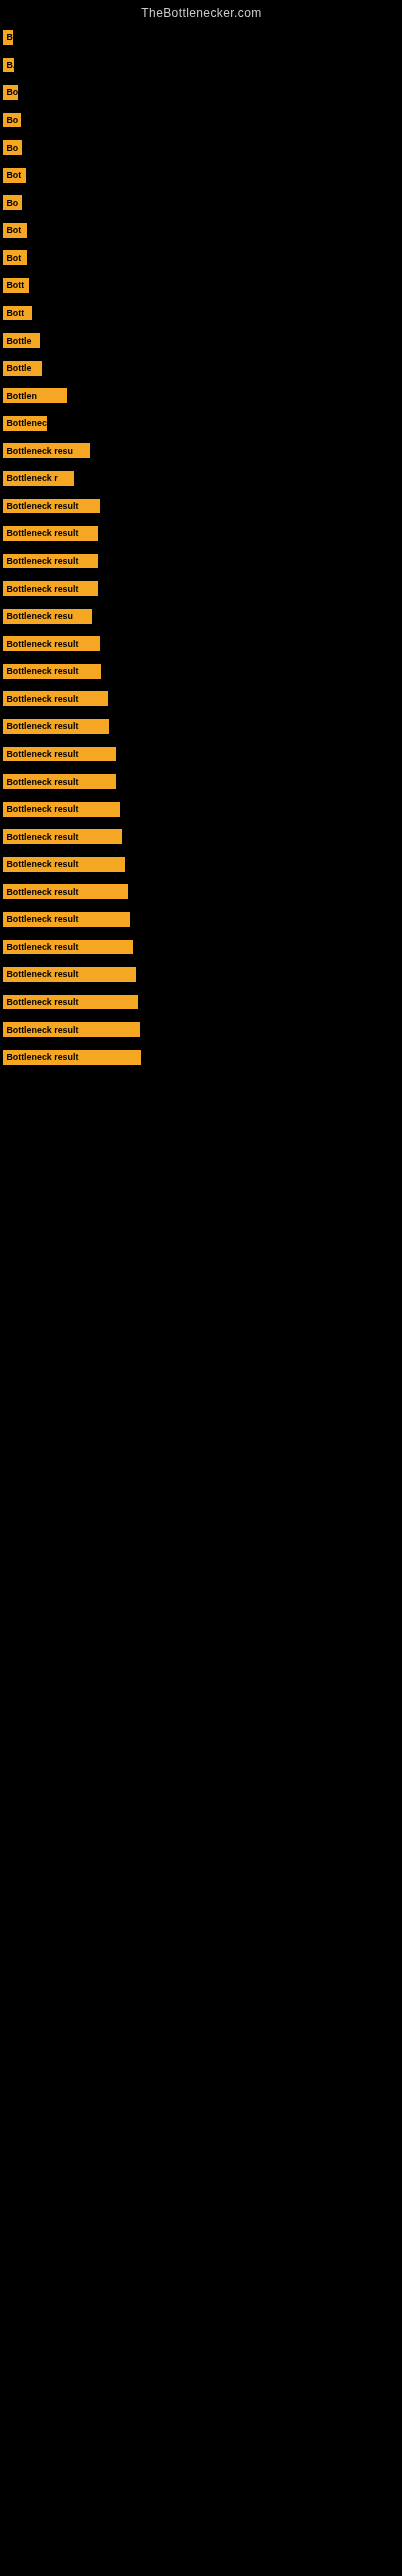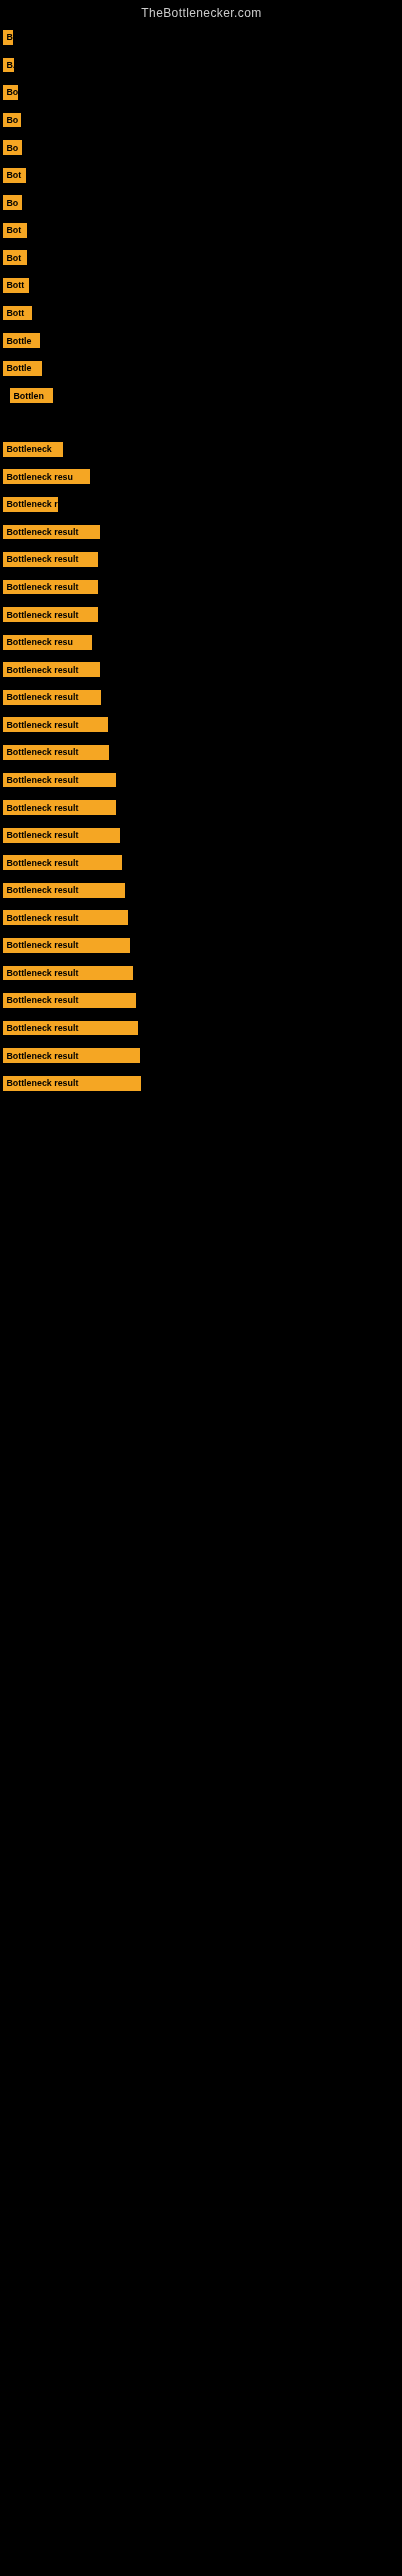--- a/index.html
+++ b/index.html
@@ -107,36 +107,36 @@
         <span class="bar-label" style="width: 37px;">Bottle</span>
       </div>
     </div>
     <div class="row-wrapper">
       <div class="bar-container">
         <span class="bar-label" style="width: 39px;">Bottle</span>
       </div>
     </div>
     <div class="row-wrapper">
       <div class="bar-container">
-        <span class="bar-label" style="width: 43px; margin-left: 7px;">Bottlen</span>
-      </div>
-    </div>
-    <div class="row-wrapper">
-      <div class="bar-container">
-        <span class="bar-label" style="width: 60px; margin-top: 26px;">Bottleneck</span>
+        <span class="bar-label" style="width: 64px;">Bottlen</span>
+      </div>
+    </div>
+    <div class="row-wrapper">
+      <div class="bar-container">
+        <span class="bar-label" style="width: 44px;">Bottleneck</span>
       </div>
     </div>
     <div class="row-wrapper">
       <div class="bar-container">
         <span class="bar-label" style="width: 87px;">Bottleneck resu</span>
       </div>
     </div>
     <div class="row-wrapper">
       <div class="bar-container">
-        <span class="bar-label" style="width: 55px;">Bottleneck r</span>
+        <span class="bar-label" style="width: 71px;">Bottleneck r</span>
       </div>
     </div>
     <div class="row-wrapper">
       <div class="bar-container">
         <span class="bar-label" style="width: 97px;">Bottleneck result</span>
       </div>
     </div>
     <div class="row-wrapper">
       <div class="bar-container">
         <span class="bar-label" style="width: 95px;">Bottleneck result</span>

